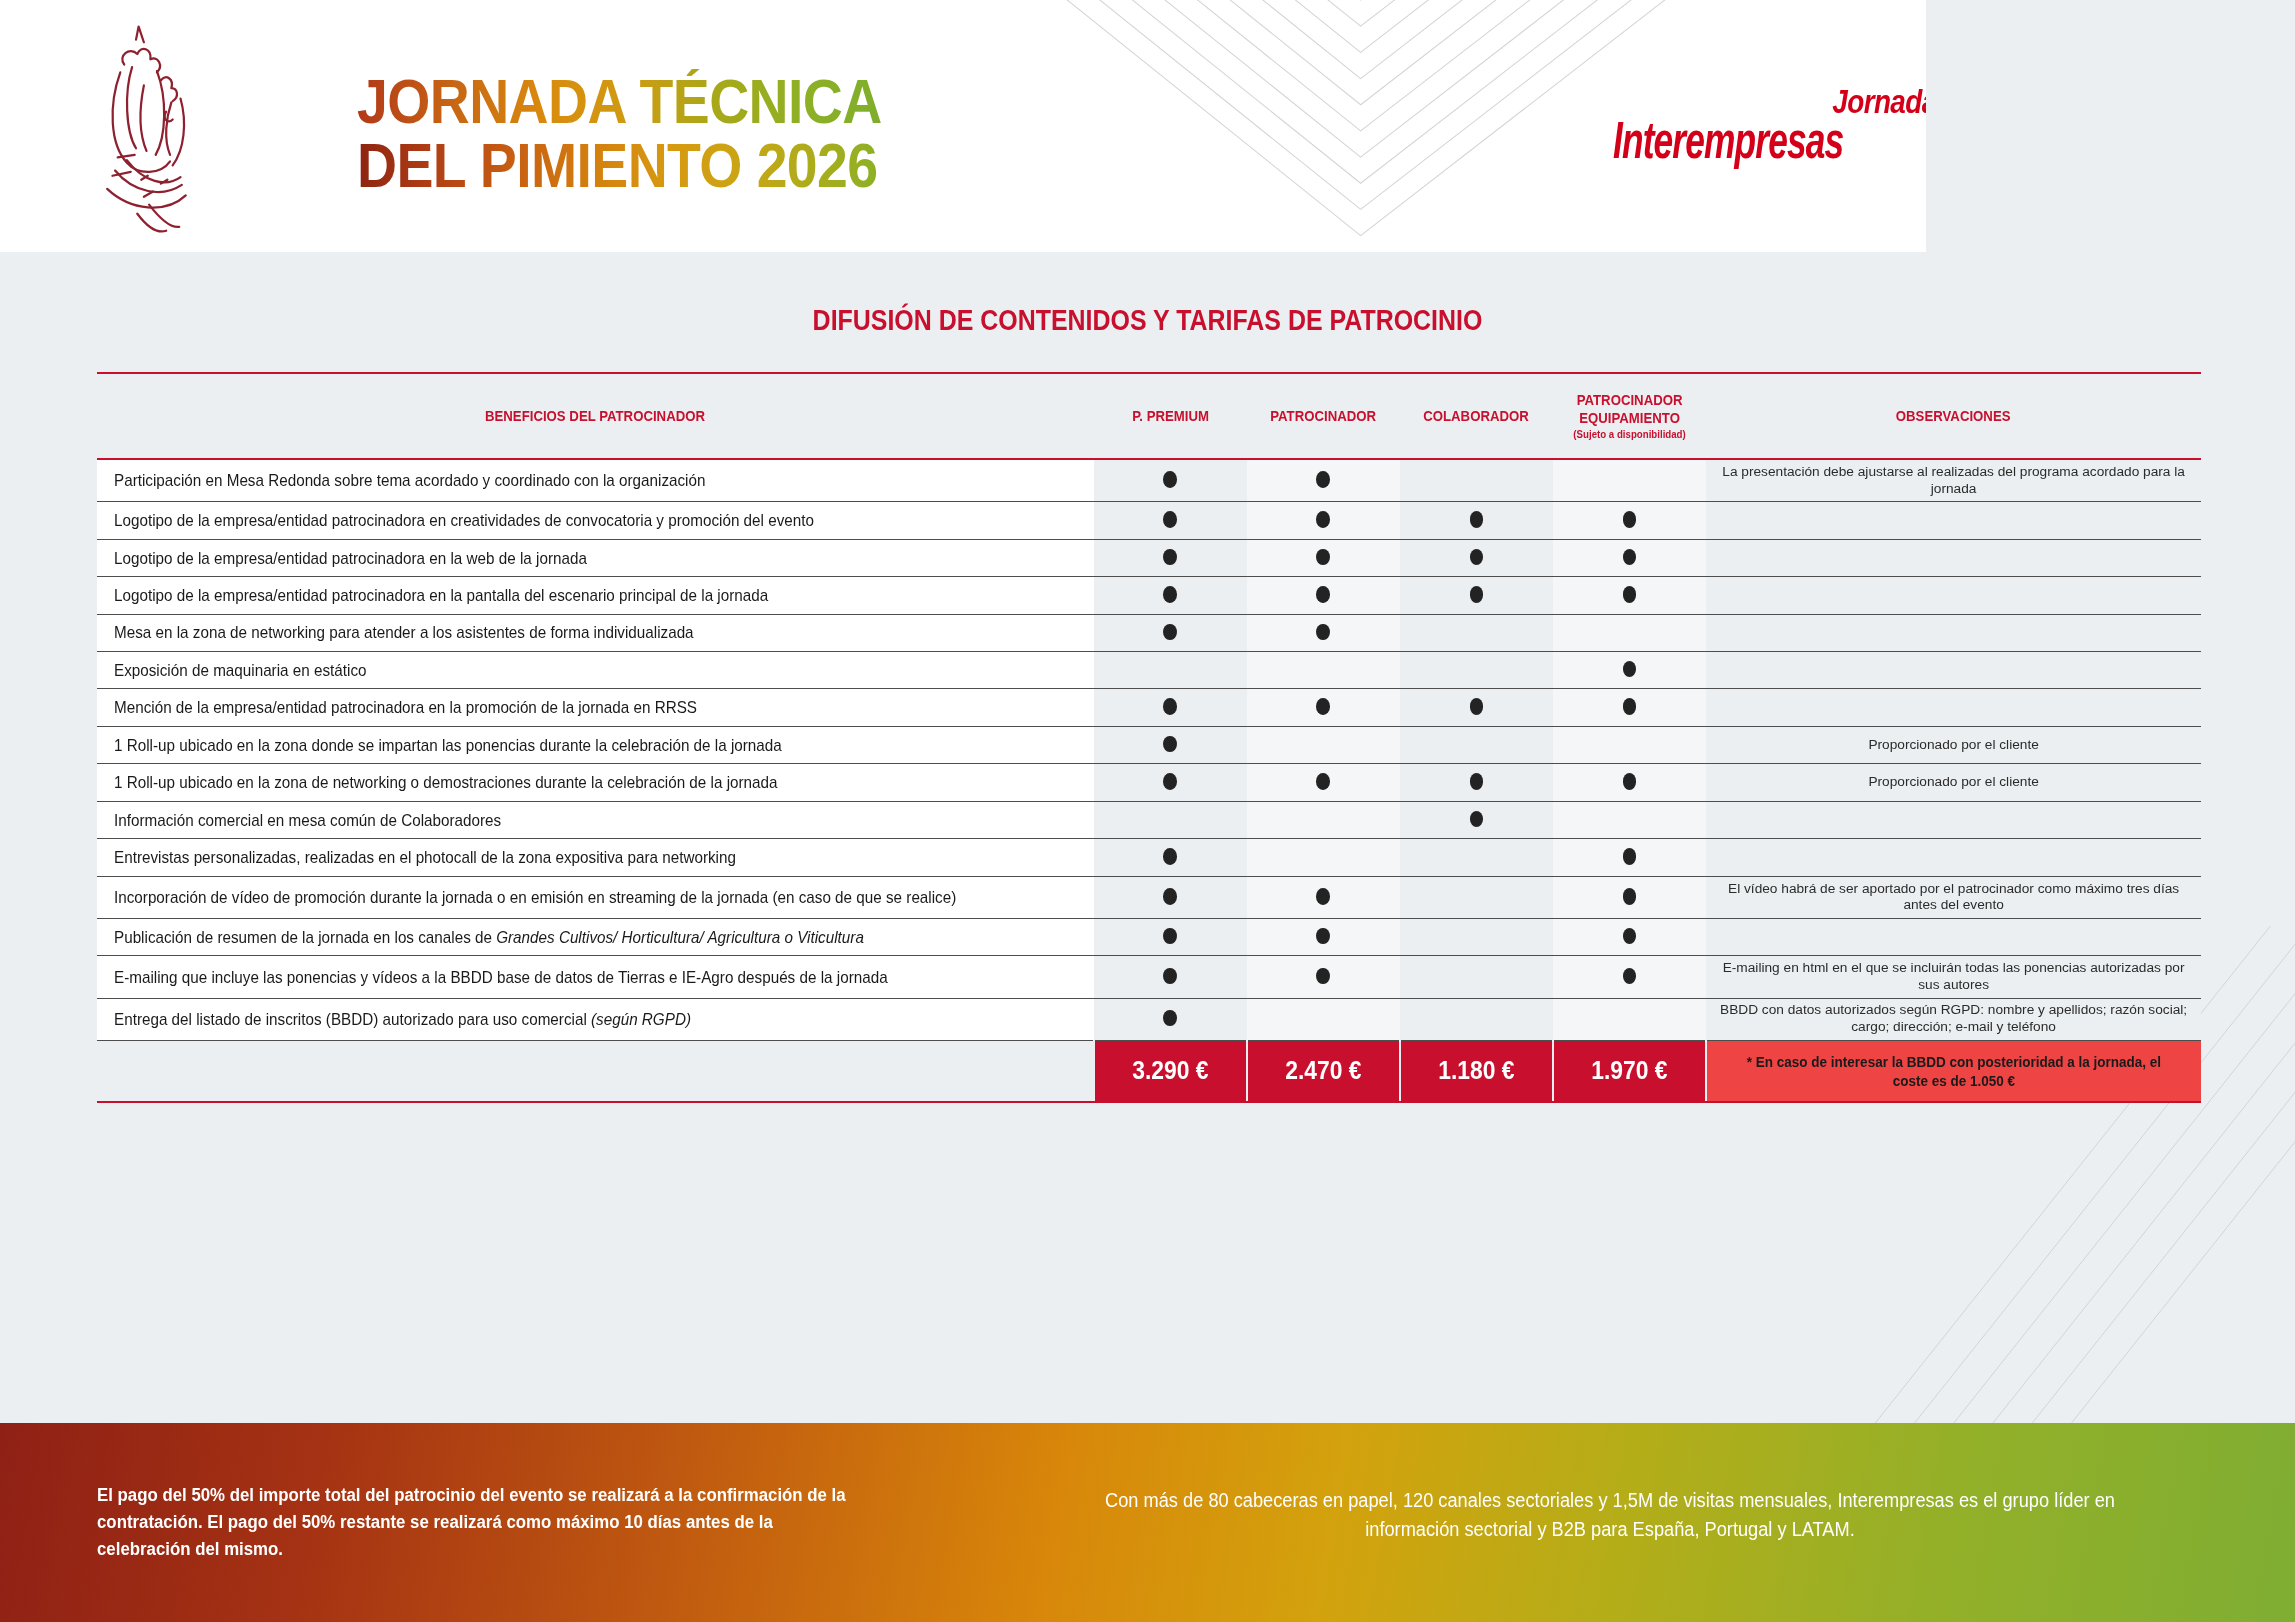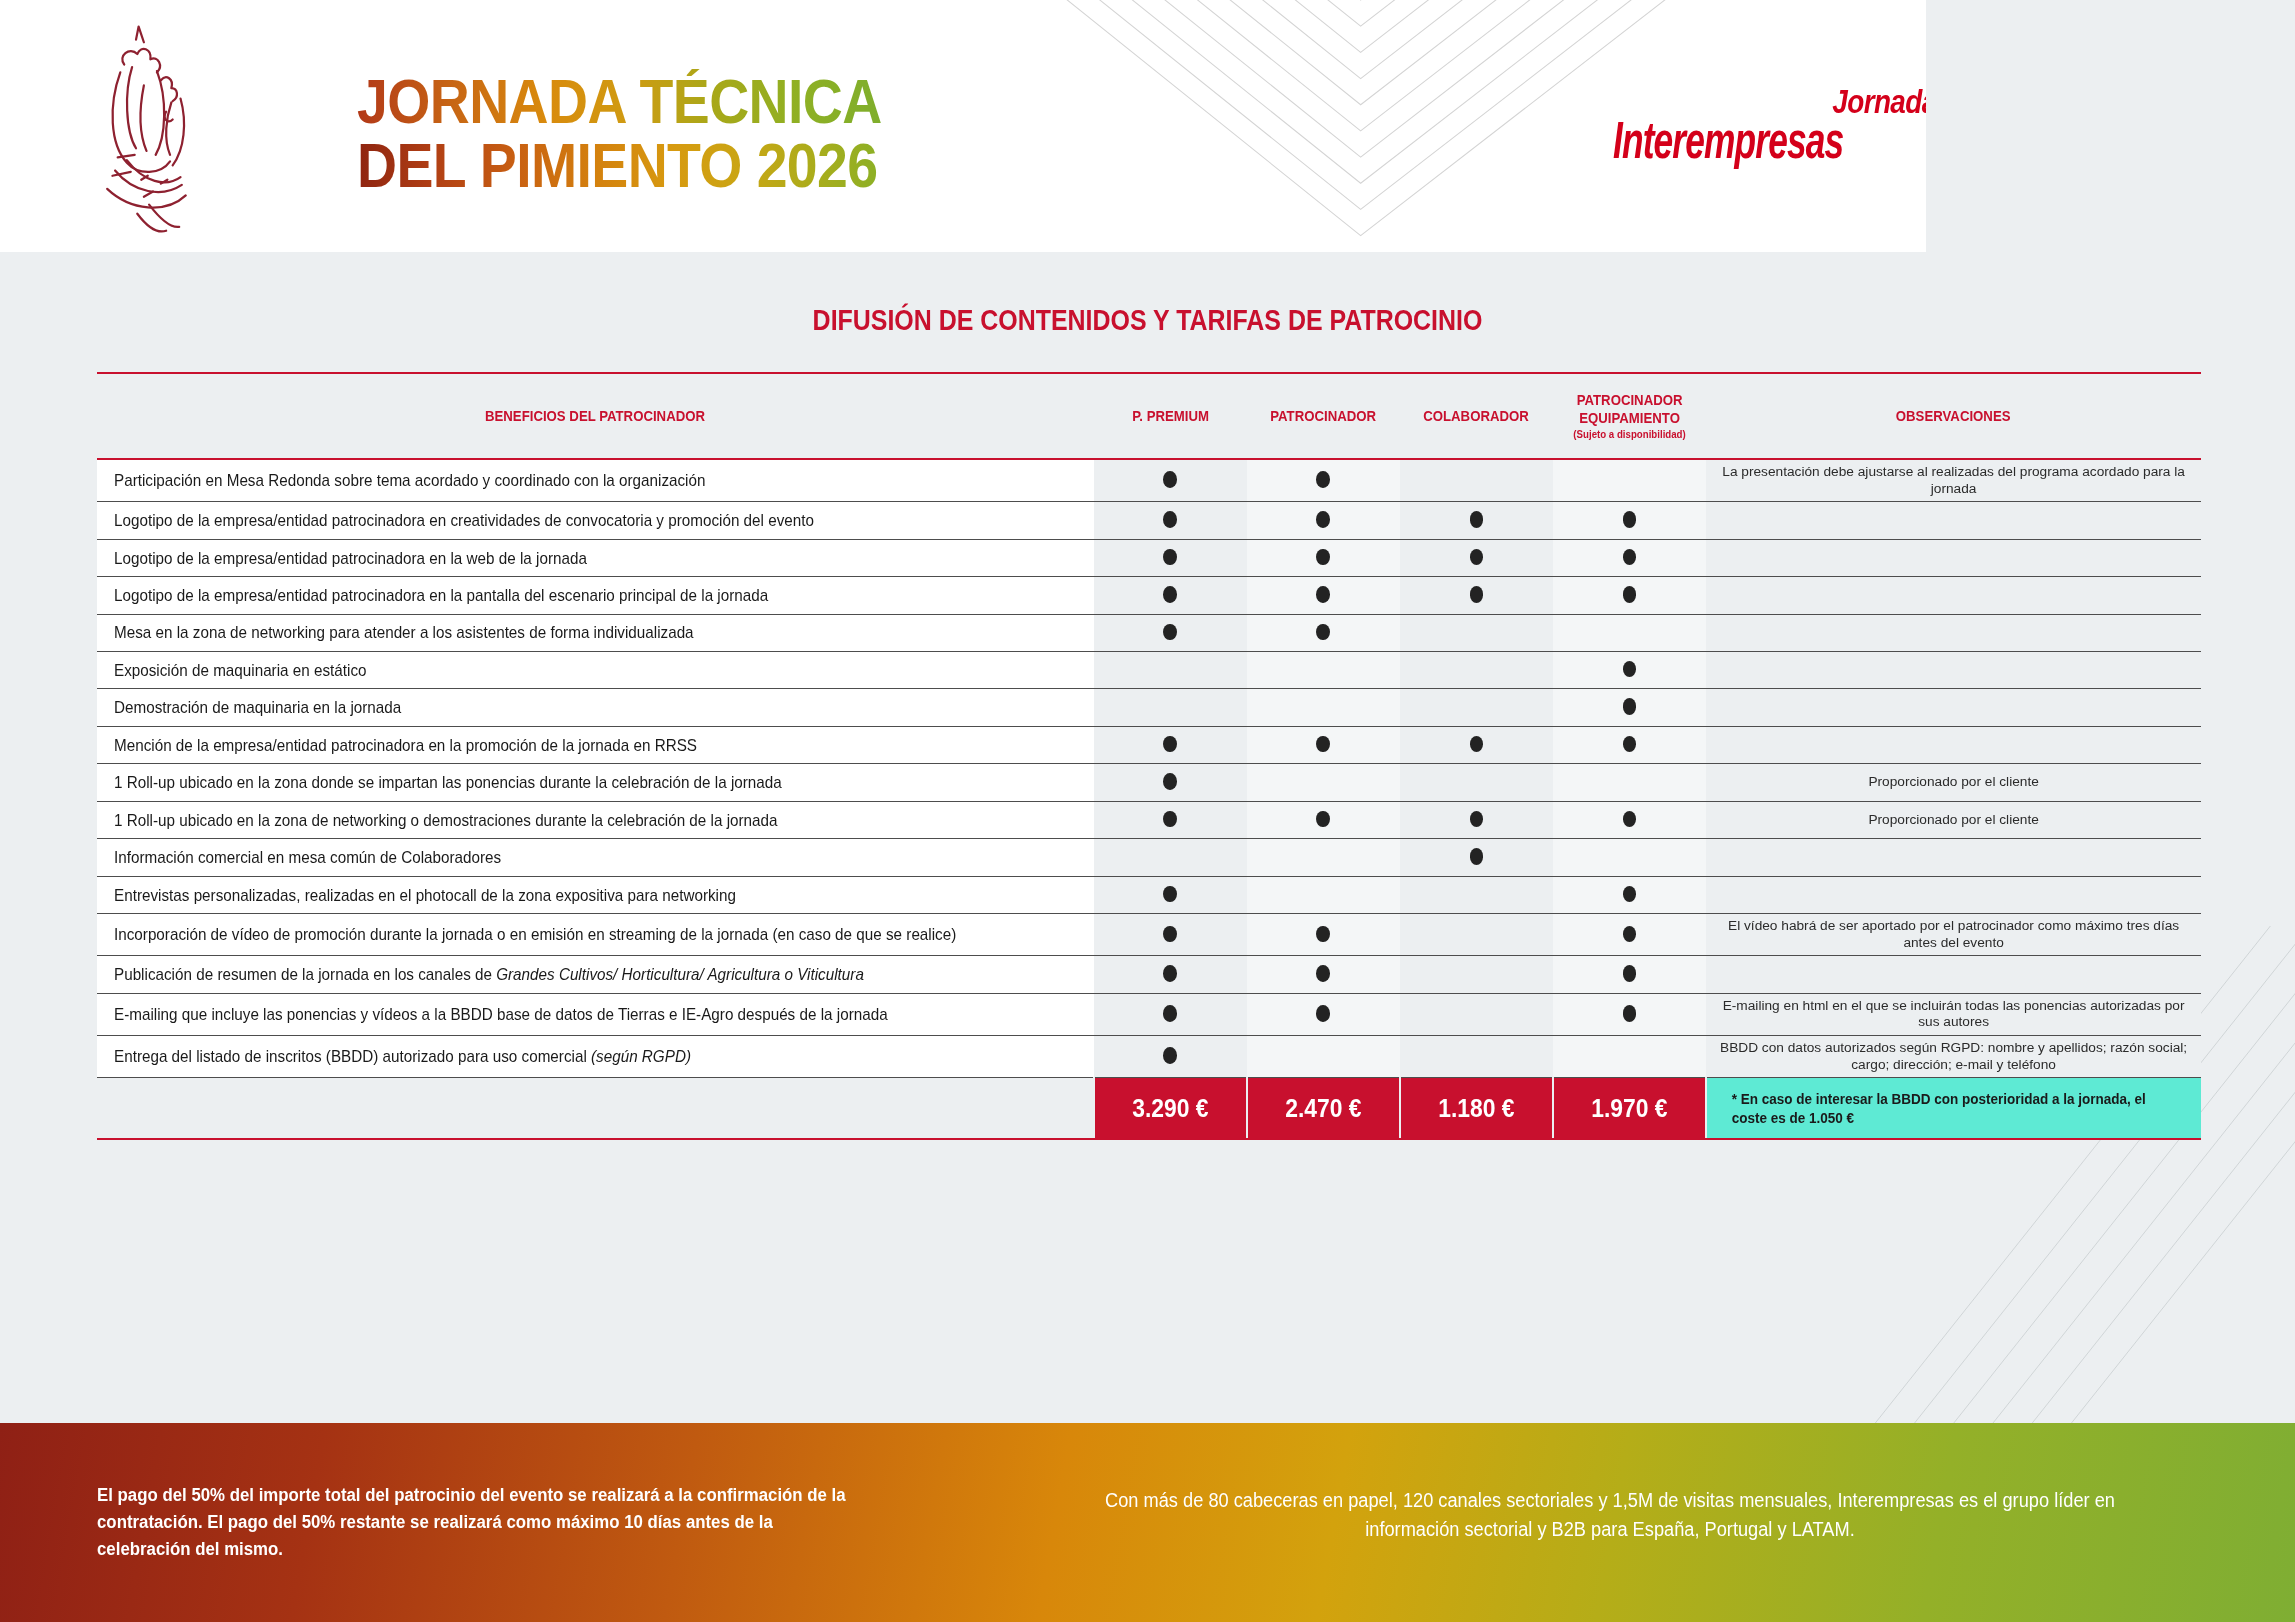--- a/index.html
+++ b/index.html
@@ -119,21 +119,21 @@
   }
 
   
   tr.prices td{border-bottom:none;padding:0;}
   td.pricecell{
     background:#c8102e;color:#ffffff;font-weight:bold;font-size:26px;
     text-align:center;height:60px;border-left:2.6px solid #eceff1;border-right:2.6px solid #eceff1;
   }
   td.pricecell .pv{display:inline-block;transform:scaleX(0.88);}
   td.priceobs{
-    background:#5eead4;font-size:15px;color:#1a1a1a;
+    background:#ef4444;text-align:center;font-size:15px;color:#1a1a1a;
     font-weight:bold;line-height:1.28;
   }
   td.priceobs .po{display:inline-block;transform:scaleX(0.9);}
   td.spacer{background:#eceff1;}
 
   
   .footer{
     position:absolute;left:0;top:1423px;width:2295px;height:200px;
     background:linear-gradient(100deg,#8f2015 0%,#a53213 14%,#c05a10 30%,#d8870a 46%,#d3a20d 58%,#b5ad18 70%,#94b028 84%,#7fae33 100%);
     overflow:hidden;
@@ -312,30 +312,20 @@
               <span class="tx">Exposición de maquinaria en estático</span>
             </td>
             <td class="dot"></td>
             <td class="dot alt"></td>
             <td class="dot"></td>
             <td class="dot alt"><span class="bullet"></span></td>
             <td class="obs"></td>
           </tr>
           <tr>
             <td class="benefit">
-              <span class="tx">Demostración de maquinaria en la jornada</span>
-            </td>
-            <td class="dot"></td>
-            <td class="dot alt"></td>
-            <td class="dot"></td>
-            <td class="dot alt"><span class="bullet"></span></td>
-            <td class="obs"></td>
-          </tr>
-          <tr>
-            <td class="benefit">
               <span class="tx">Mención de la empresa/entidad patrocinadora en la promoción de la jornada en RRSS</span>
             </td>
             <td class="dot"><span class="bullet"></span></td>
             <td class="dot alt"><span class="bullet"></span></td>
             <td class="dot"><span class="bullet"></span></td>
             <td class="dot alt"><span class="bullet"></span></td>
             <td class="obs"></td>
           </tr>
           <tr>
             <td class="benefit">

